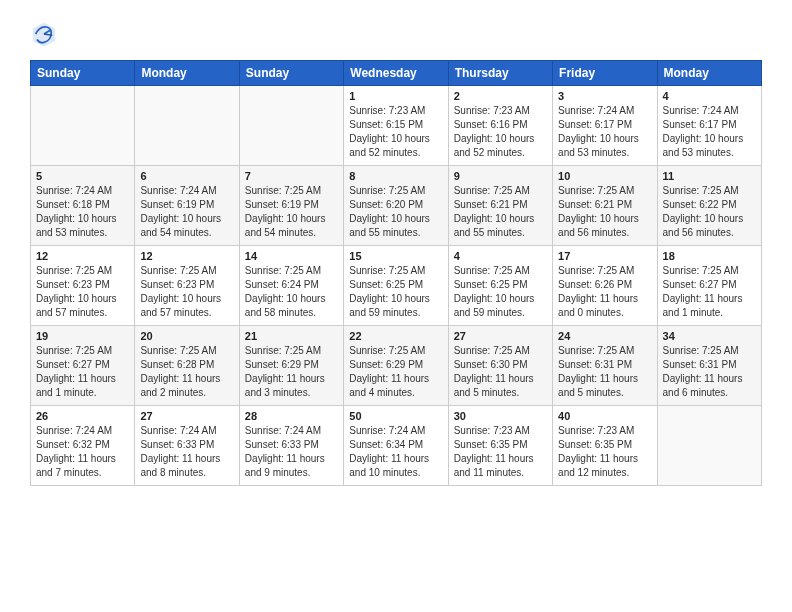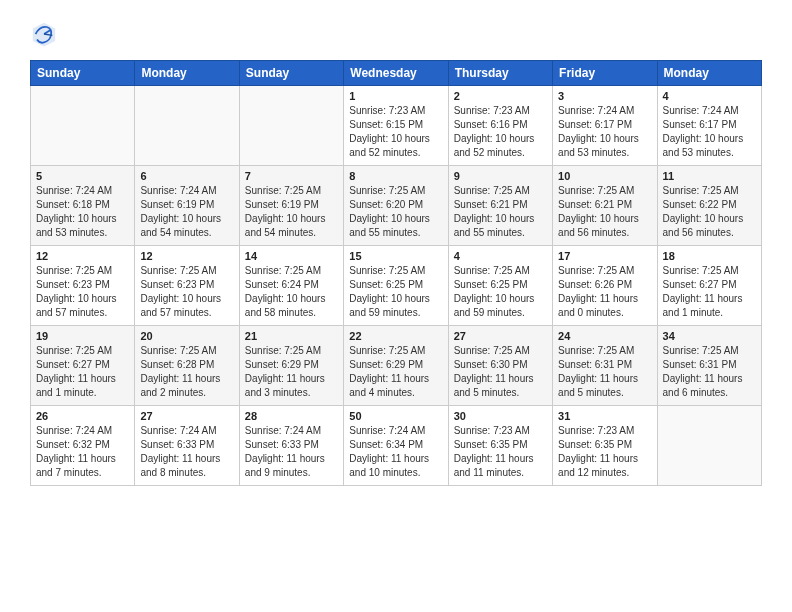--- a/index.html
+++ b/index.html
@@ -334,21 +334,21 @@
 and 10 minutes.</div>
           </td>
           <td>
             <span class="day-num">30</span>
             <div class="day-info" style="white-space: pre-line;">Sunrise: 7:23 AM
 Sunset: 6:35 PM
 Daylight: 11 hours
 and 11 minutes.</div>
           </td>
           <td>
-            <span class="day-num">31</span>
+            <span class="day-num">40</span>
             <div class="day-info" style="white-space: pre-line;">Sunrise: 7:23 AM
 Sunset: 6:35 PM
 Daylight: 11 hours
 and 12 minutes.</div>
           </td>
           <td class="empty-cell"></td>
         </tr>
       </tbody>
   </table>
 </div>

